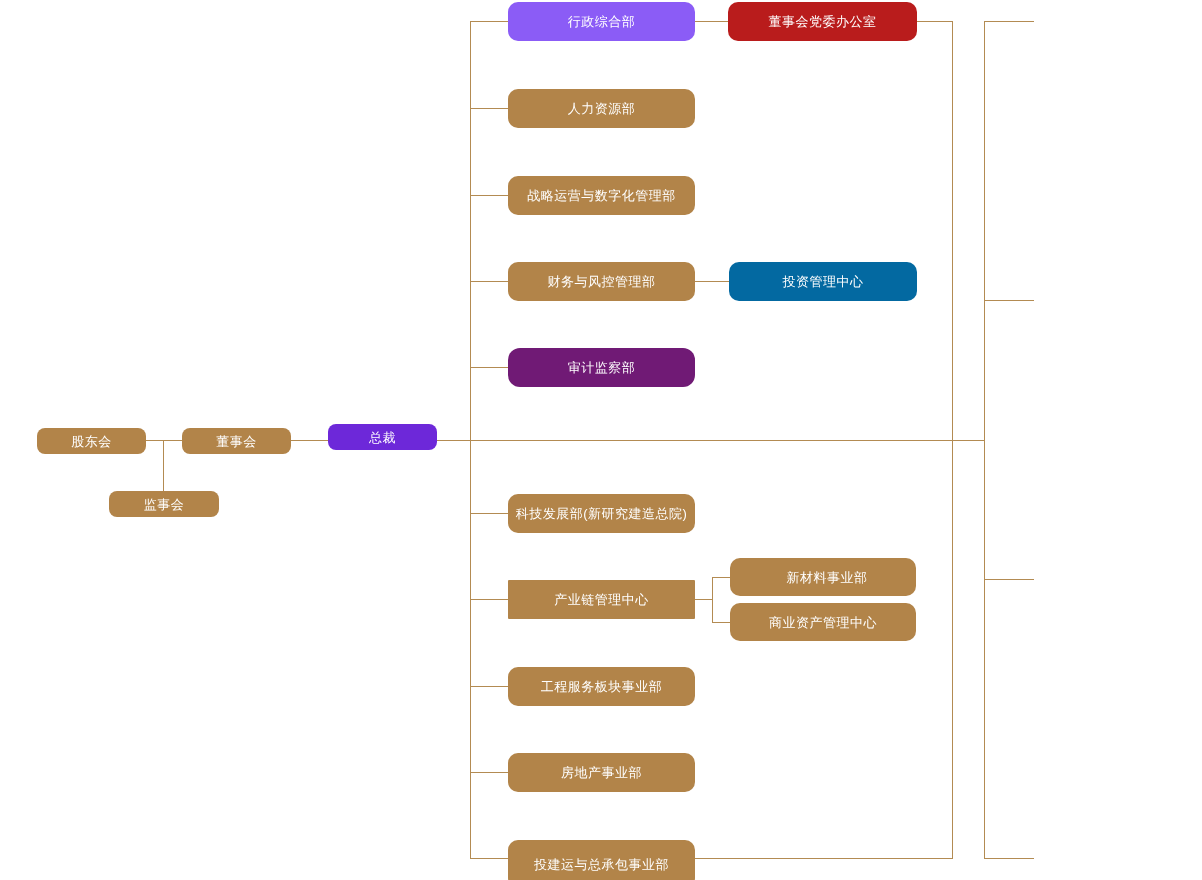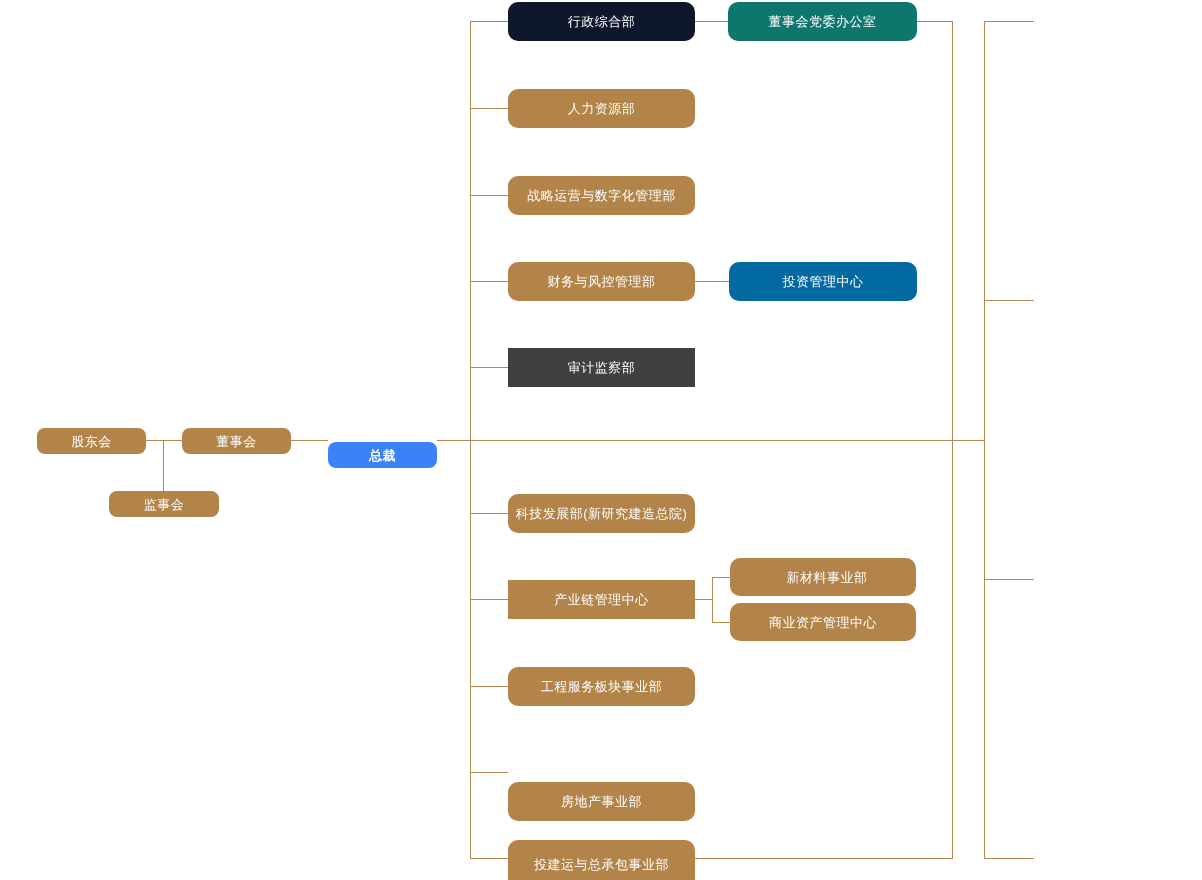--- a/index.html
+++ b/index.html
@@ -58,29 +58,29 @@
     <div class="line" style="left: 712px; top: 622px; width: 18px; height: 1px; background: rgb(179, 139, 82);"></div>
     <div class="line" style="left: 695px; top: 858px; width: 257px; height: 1px; background: rgb(179, 139, 82);"></div>
     <div class="line" style="left: 952px; top: 21px; width: 1px; height: 838px; background: rgb(179, 139, 82);"></div>
     <div class="line" style="left: 984px; top: 21px; width: 1px; height: 838px; background: rgb(179, 139, 82);"></div>
     <div class="line" style="left: 984px; top: 21px; width: 50px; height: 1px; background: rgb(179, 139, 82);"></div>
     <div class="line" style="left: 984px; top: 300px; width: 50px; height: 1px; background: rgb(179, 139, 82);"></div>
     <div class="line" style="left: 984px; top: 579px; width: 50px; height: 1px; background: rgb(179, 139, 82);"></div>
     <div class="line" style="left: 984px; top: 858px; width: 50px; height: 1px; background: rgb(179, 139, 82);"></div>
     <div class="node" style="left: 37px; top: 428px; width: 109px; height: 26px; border-radius: 8px; background: rgb(178, 132, 73); color: rgb(255, 255, 255);">股东会</div>
     <div class="node" style="left: 182px; top: 428px; width: 109px; height: 26px; border-radius: 8px; background: rgb(178, 132, 73); color: rgb(255, 255, 255);">董事会</div>
-    <div class="node" style="left: 328px; top: 442px; width: 109px; height: 26px; border-radius: 8px; background: #3b82f6; color: rgb(255, 255, 255); font-weight: bold;">总裁</div>
+    <div class="node" style="left: 328px; top: 424px; width: 109px; height: 26px; border-radius: 8px; background: #6d28d9; color: rgb(255, 255, 255);">总裁</div>
     <div class="node" style="left: 109px; top: 491px; width: 110px; height: 26px; border-radius: 8px; background: rgb(178, 132, 73); color: rgb(255, 255, 255);">监事会</div>
-    <div class="node" style="left: 508px; top: 2px; width: 187px; height: 39px; border-radius: 10px; background: #0f172a; color: rgb(255, 255, 255);">行政综合部</div>
-    <div class="node" style="left: 728px; top: 2px; width: 189px; height: 39px; border-radius: 10px; background: #0f766e; color: rgb(255, 255, 255);">董事会党委办公室</div>
+    <div class="node" style="left: 508px; top: 2px; width: 187px; height: 39px; border-radius: 10px; background: #8b5cf6; color: rgb(255, 255, 255);">行政综合部</div>
+    <div class="node" style="left: 728px; top: 2px; width: 189px; height: 39px; border-radius: 10px; background: #b91c1c; color: rgb(255, 255, 255);">董事会党委办公室</div>
     <div class="node" style="left: 508px; top: 176px; width: 187px; height: 39px; border-radius: 10px; background: rgb(178, 132, 73); color: rgb(255, 255, 255);">战略运营与数字化管理部</div>
     <div class="node" style="left: 508px; top: 89px; width: 187px; height: 39px; border-radius: 10px; background: rgb(178, 132, 73); color: rgb(255, 255, 255);">人力资源部</div>
     <div class="node" style="left: 508px; top: 262px; width: 187px; height: 39px; border-radius: 10px; background: rgb(178, 132, 73); color: rgb(255, 255, 255);">财务与风控管理部</div>
     <div class="node" style="left: 729px; top: 262px; width: 188px; height: 39px; border-radius: 10px; background: #0369a1; color: rgb(255, 255, 255);">投资管理中心</div>
-    <div class="node" style="left: 508px; top: 348px; width: 187px; height: 39px; border-radius: 0; background: #404040; color: rgb(255, 255, 255);">审计监察部</div>
+    <div class="node" style="left: 508px; top: 348px; width: 187px; height: 39px; border-radius: 12px; background: #701a75; color: rgb(255, 255, 255);">审计监察部</div>
     <div class="node" style="left: 508px; top: 494px; width: 187px; height: 39px; border-radius: 10px; background: rgb(178, 132, 73); color: rgb(255, 255, 255);">科技发展部(新研究建造总院)</div>
     <div class="node" style="left: 508px; top: 580px; width: 187px; height: 39px; border-radius: 1px; background: rgb(178, 132, 73); color: rgb(255, 255, 255);">产业链管理中心</div>
     <div class="node" style="left: 730px; top: 558px; width: 186px; height: 38px; border-radius: 10px; background: rgb(178, 132, 73); color: rgb(255, 255, 255); padding-left: 8px;">新材料事业部</div>
     <div class="node" style="left: 730px; top: 603px; width: 186px; height: 38px; border-radius: 10px; background: rgb(178, 132, 73); color: rgb(255, 255, 255);">商业资产管理中心</div>
     <div class="node" style="left: 508px; top: 667px; width: 187px; height: 39px; border-radius: 10px; background: rgb(178, 132, 73); color: rgb(255, 255, 255);">工程服务板块事业部</div>
-    <div class="node" style="left: 508px; top: 782px; width: 187px; height: 39px; border-radius: 10px; background: rgb(178, 132, 73); color: rgb(255, 255, 255);">房地产事业部</div>
+    <div class="node" style="left: 508px; top: 753px; width: 187px; height: 39px; border-radius: 10px; background: rgb(178, 132, 73); color: rgb(255, 255, 255);">房地产事业部</div>
     <div class="node" style="left: 508px; top: 840px; width: 187px; height: 48px; border-radius: 10px; background: rgb(178, 132, 73); color: rgb(255, 255, 255);">投建运与总承包事业部</div>
   </div>
 
 </body></html>

